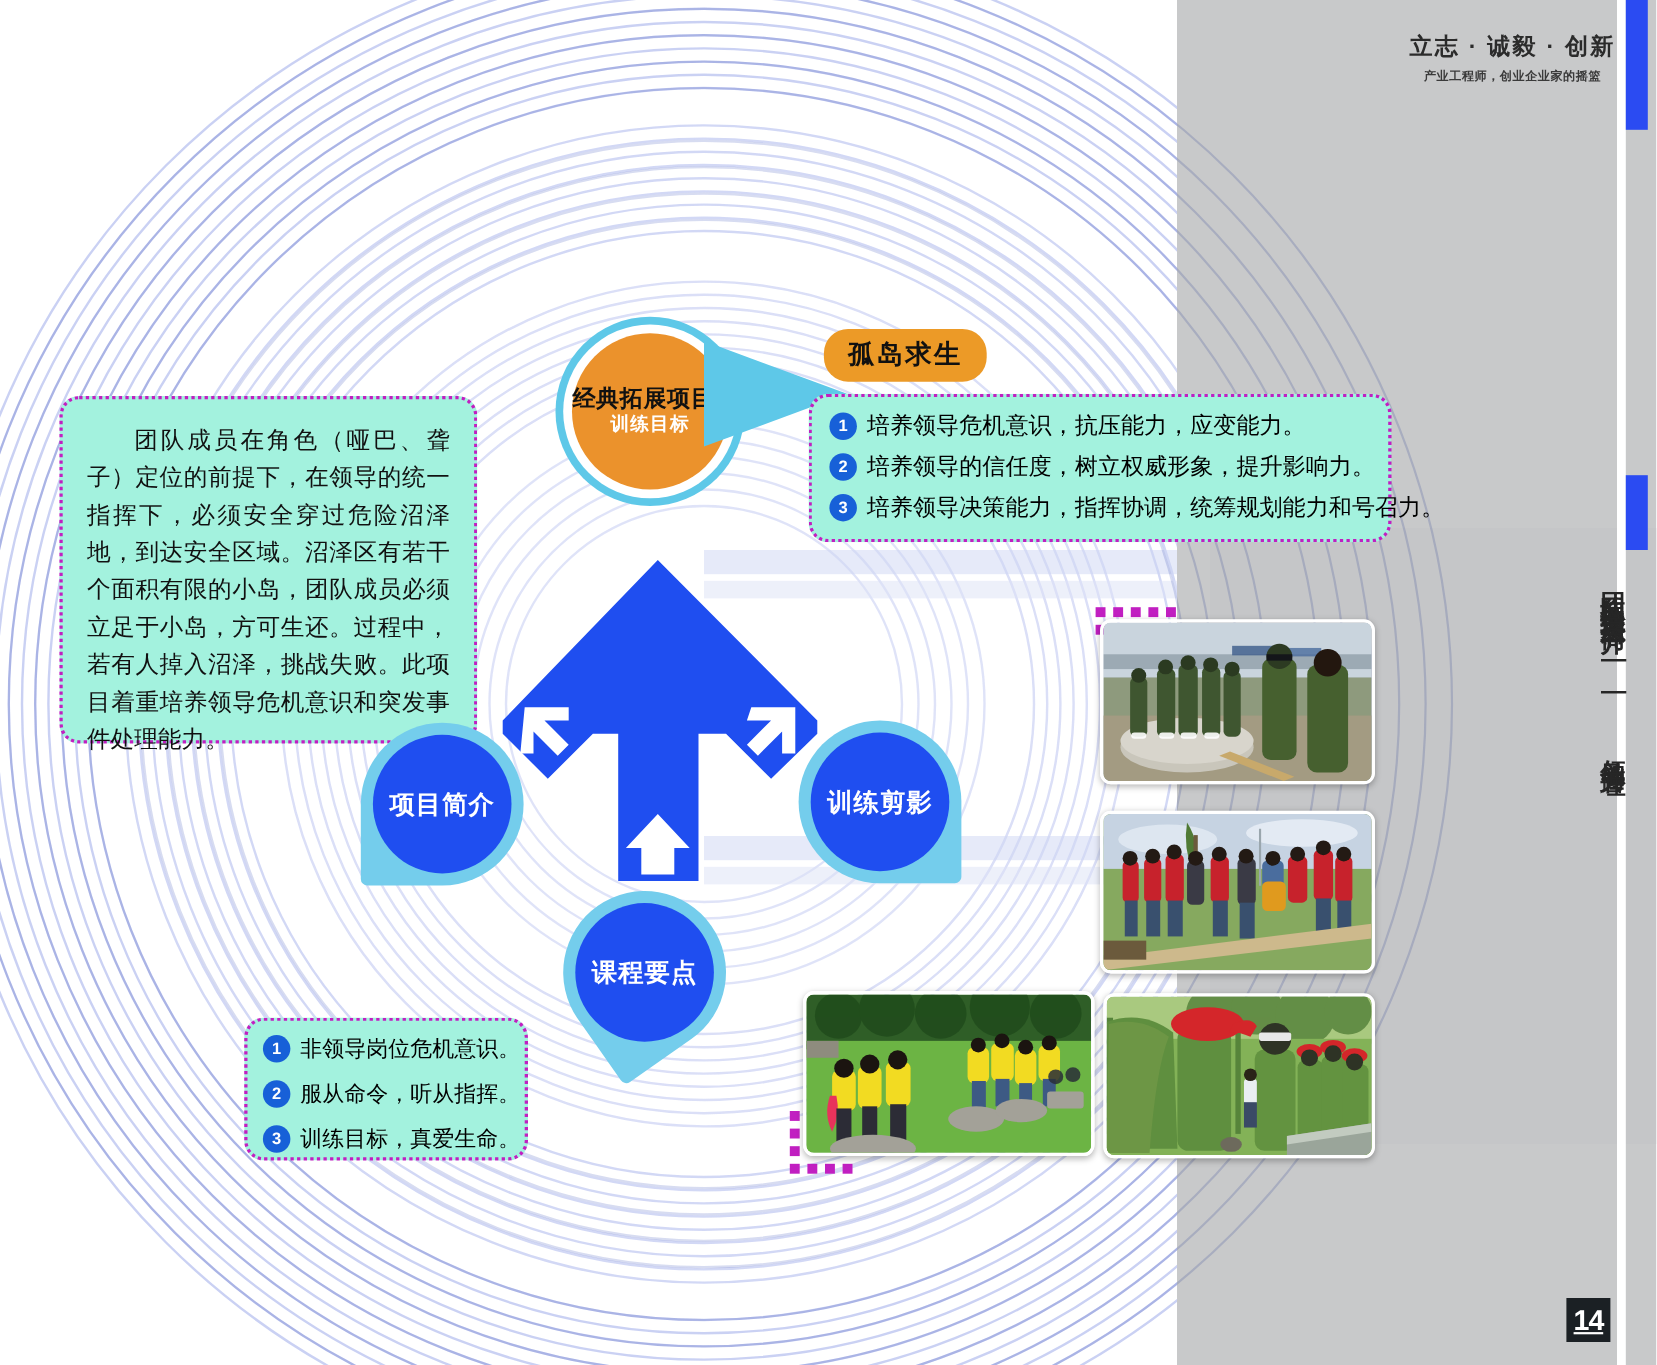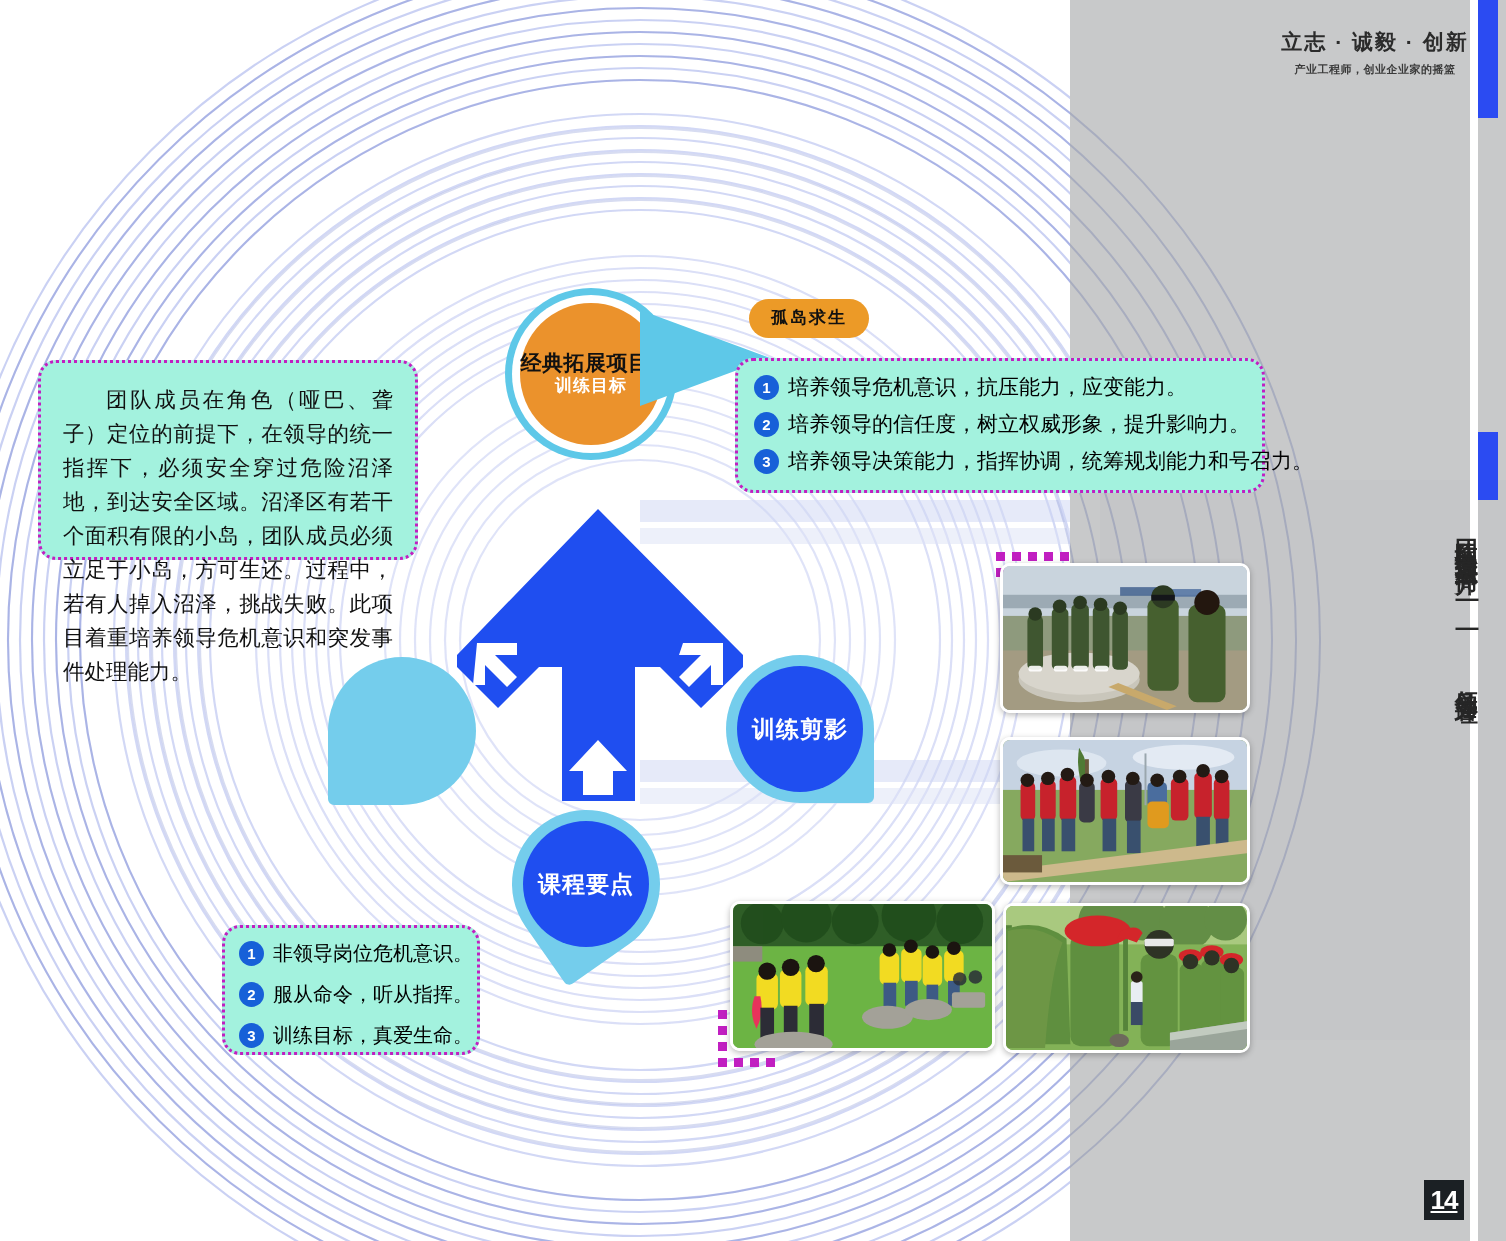--- a/index.html
+++ b/index.html
@@ -86,34 +86,34 @@
   .hub-l2{
     font-size:17px;font-weight:700;color:#ffffff;letter-spacing:1px;
     white-space:nowrap;line-height:1.15;margin-top:2px;
   }
 
   
   .pill{
     position:absolute;left:749px;top:299px;
     background:#ec9a27;border-radius:22px;
     padding:7px 22px 9px 22px;
-    font-size:17px;font-weight:700;color:#111111;letter-spacing:2px;
+    font-size:24px;font-weight:700;color:#111111;letter-spacing:2px;
     white-space:nowrap;
   }
 
   
   .mint-box{
     position:absolute;
     background:#a3f2de;
     border:3px dotted #c11fc1;
     border-radius:18px;
     box-sizing:border-box;
   }
   .mint-left{
-    left:38px;top:360px;width:380px;height:200px;
+    left:54px;top:360px;width:380px;height:316px;
     padding:20px 22px 0 22px;
   }
   .mint-left p{
     margin:0;
     font-size:21.5px;line-height:34px;color:#111111;
     text-indent:2em;text-align:justify;
     font-weight:500;
   }
   .mint-right{
     left:735px;top:358px;width:530px;height:135px;
@@ -329,20 +329,23 @@
       <div class="num-text">服从命令，听从指挥。</div>
     </div>
     <div class="num-row">
       <div class="num-badge">3</div>
       <div class="num-text">训练目标，真爱生命。</div>
     </div>
   </div>
 
   <div class="sat sat-intro">
     <div class="tail"></div>
+    <div class="disc">
+      <span class="lbl">项目简介</span>
+    </div>
   </div>
 
   <div class="sat sat-clips">
     <div class="tail"></div>
     <div class="disc">
       <span class="lbl">训练剪影</span>
     </div>
   </div>
 
   <div class="sat sat-points">

